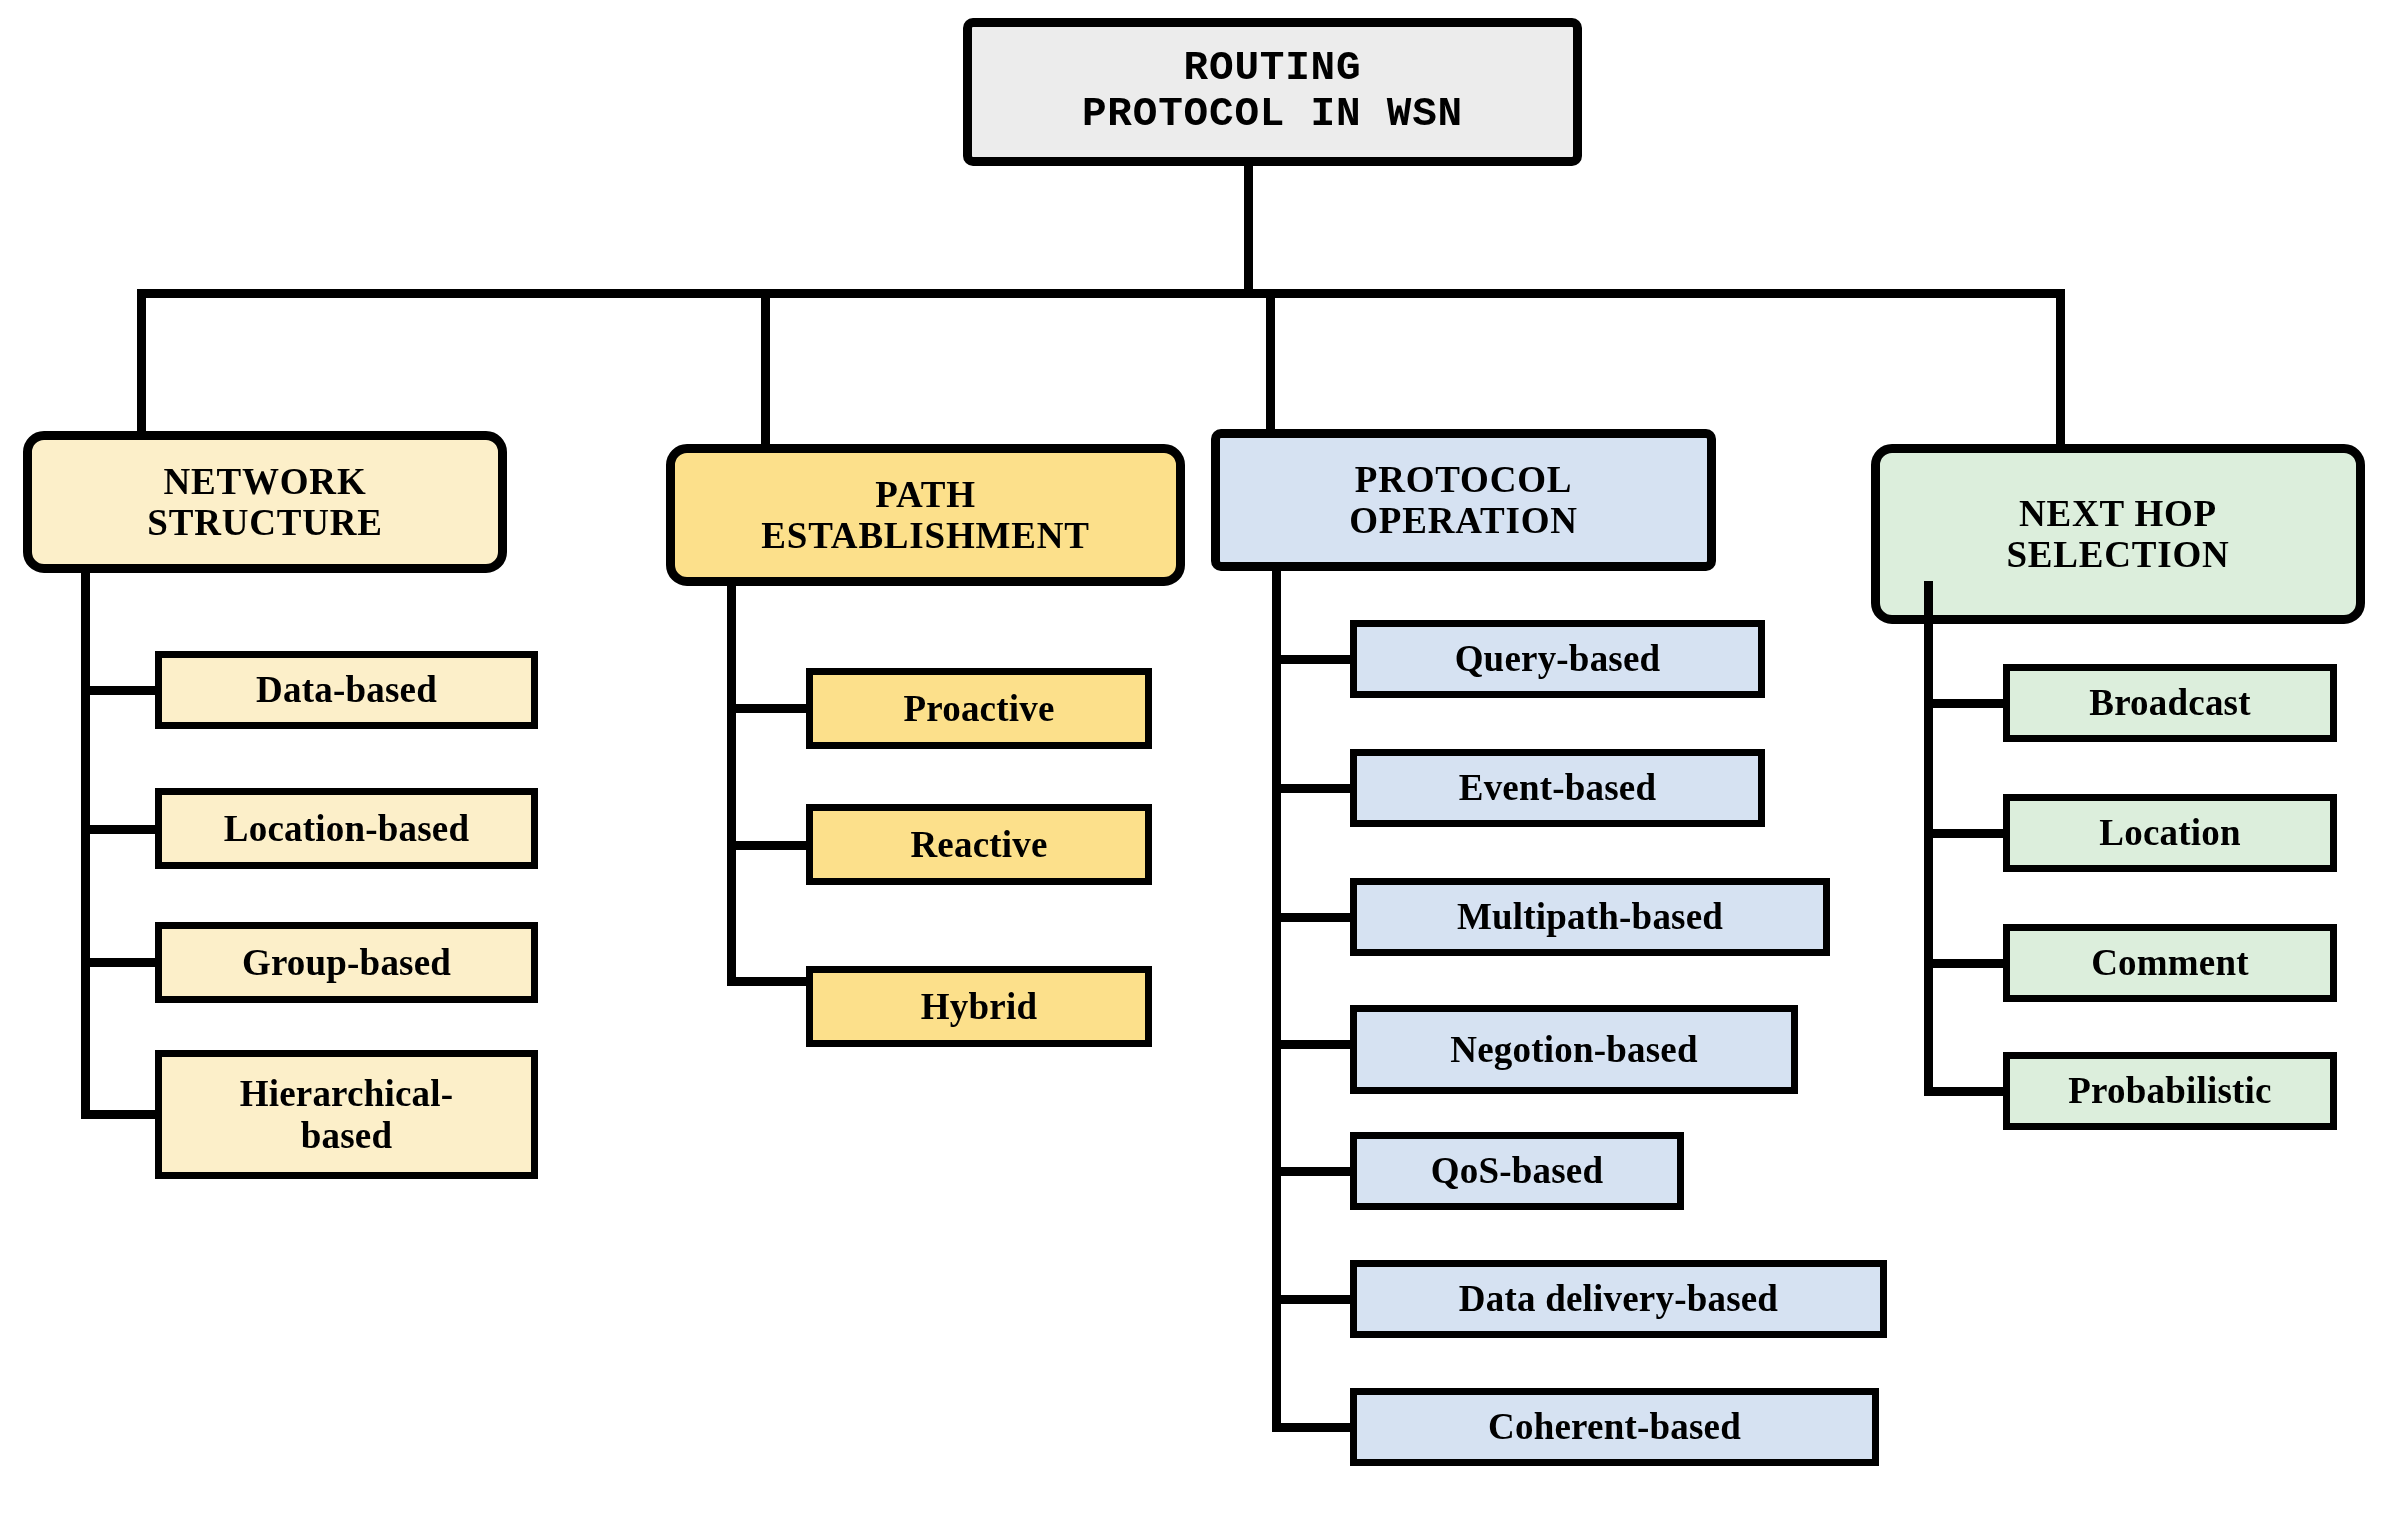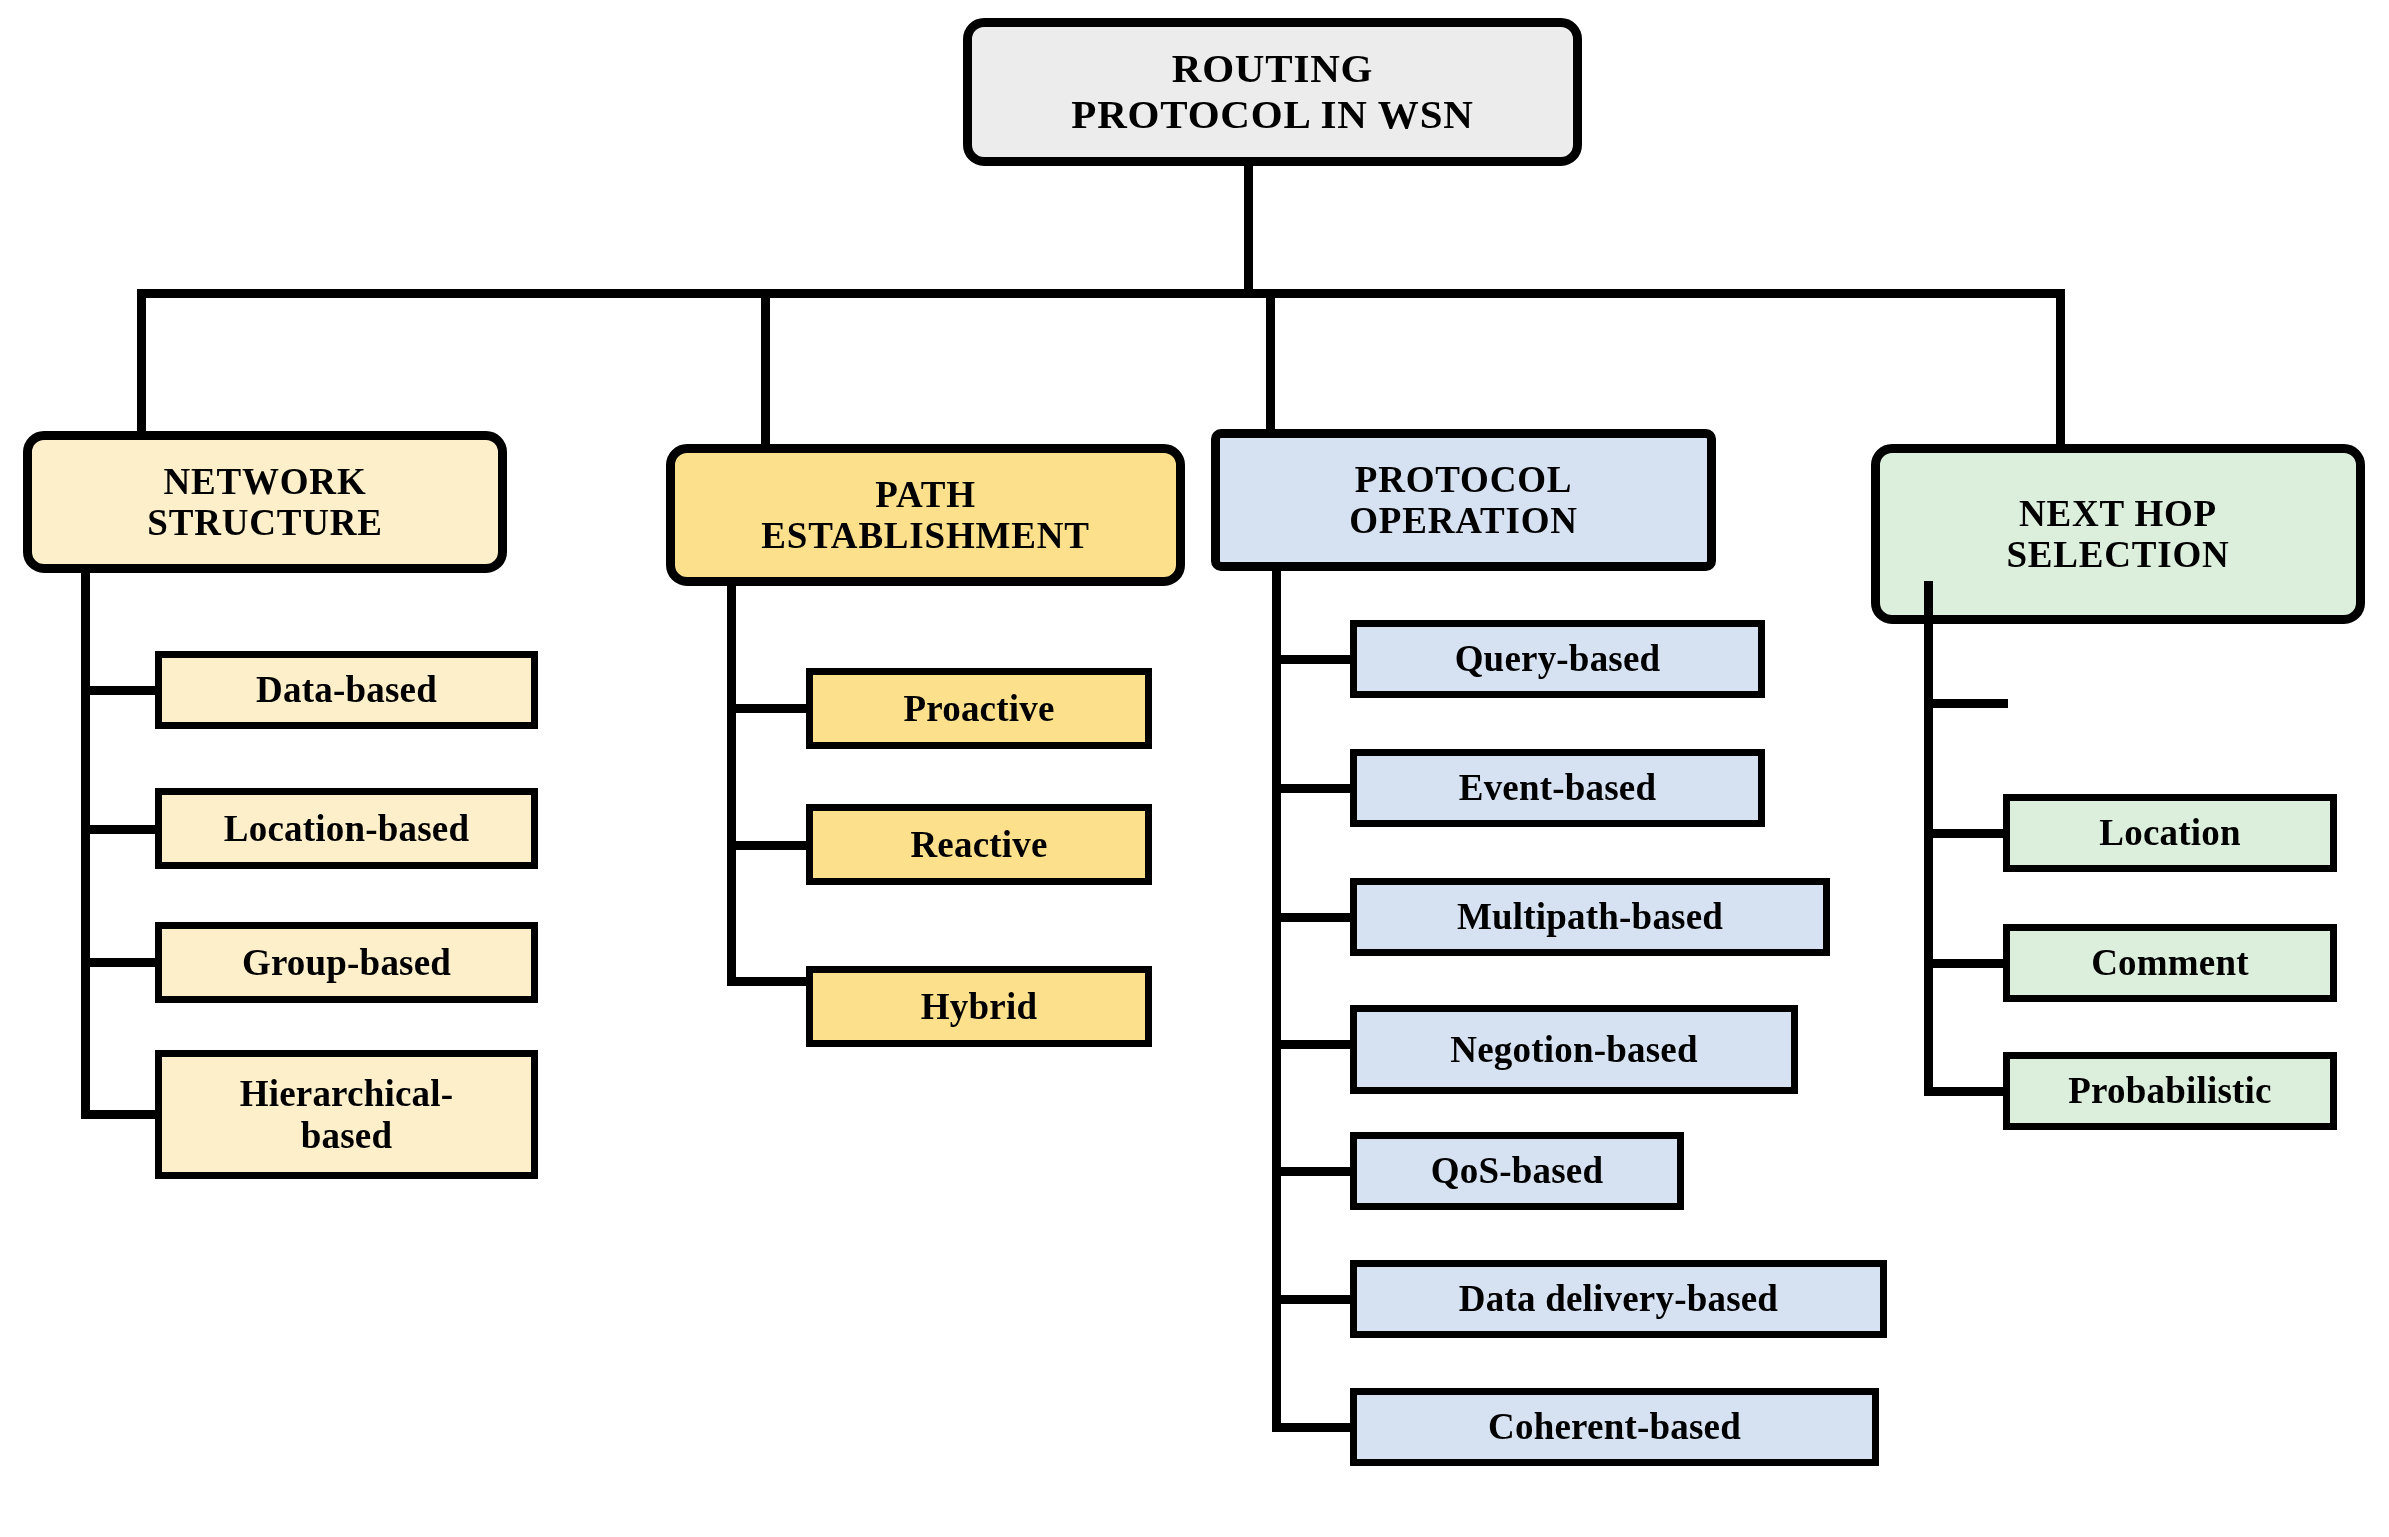--- a/index.html
+++ b/index.html
@@ -33,23 +33,24 @@
     display: flex;
     align-items: center;
     justify-content: center;
     text-align: center;
     color: #000000;
     font-weight: bold;
     line-height: 1.12;
     letter-spacing: 0.2px;
   }
   .node.root {
-    border-radius: 21px;
+    border-radius: 10px;
     font-size: 41px;
     letter-spacing: 0.8px;
+    font-family: Liberation Mono, monospace;
   }
   .node.cat {
     border-radius: 21px;
     font-size: 37px;
     letter-spacing: 0.8px;
   }
   .node.leaf {
     border-radius: 0;
     border-width: 7.3px;
     font-size: 37px;
@@ -145,20 +146,23 @@
     <div class="node leaf" style="background: rgb(214, 226, 242); left: 1350px; top: 1388px; width: 529px; height: 78px;">
       <span class="lbl">Coherent-based</span>
     </div>
     <div class="conn v" style="left: 2056px; top: 289px; height: 158px;"></div>
     <div class="node cat" style="background: rgb(220, 238, 220); left: 1871px; top: 444px; width: 494px; height: 180px;">
       <span class="lbl">NEXT HOP
 SELECTION</span>
     </div>
     <div class="conn v" style="left: 1924px; top: 581px; height: 515px;"></div>
     <div class="conn h" style="left: 1924px; top: 699px; width: 84px;"></div>
+    <div class="node leaf" style="background: rgb(220, 238, 220); left: 2003px; top: 664px; width: 334px; height: 78px;">
+      <span class="lbl">Broadcast</span>
+    </div>
     <div class="conn h" style="left: 1924px; top: 829px; width: 84px;"></div>
     <div class="node leaf" style="background: rgb(220, 238, 220); left: 2003px; top: 794px; width: 334px; height: 78px;">
       <span class="lbl">Location</span>
     </div>
     <div class="conn h" style="left: 1924px; top: 959px; width: 84px;"></div>
     <div class="node leaf" style="background: rgb(220, 238, 220); left: 2003px; top: 924px; width: 334px; height: 78px;">
       <span class="lbl">Comment</span>
     </div>
     <div class="conn h" style="left: 1924px; top: 1087px; width: 84px;"></div>
     <div class="node leaf" style="background: rgb(220, 238, 220); left: 2003px; top: 1052px; width: 334px; height: 78px;">

